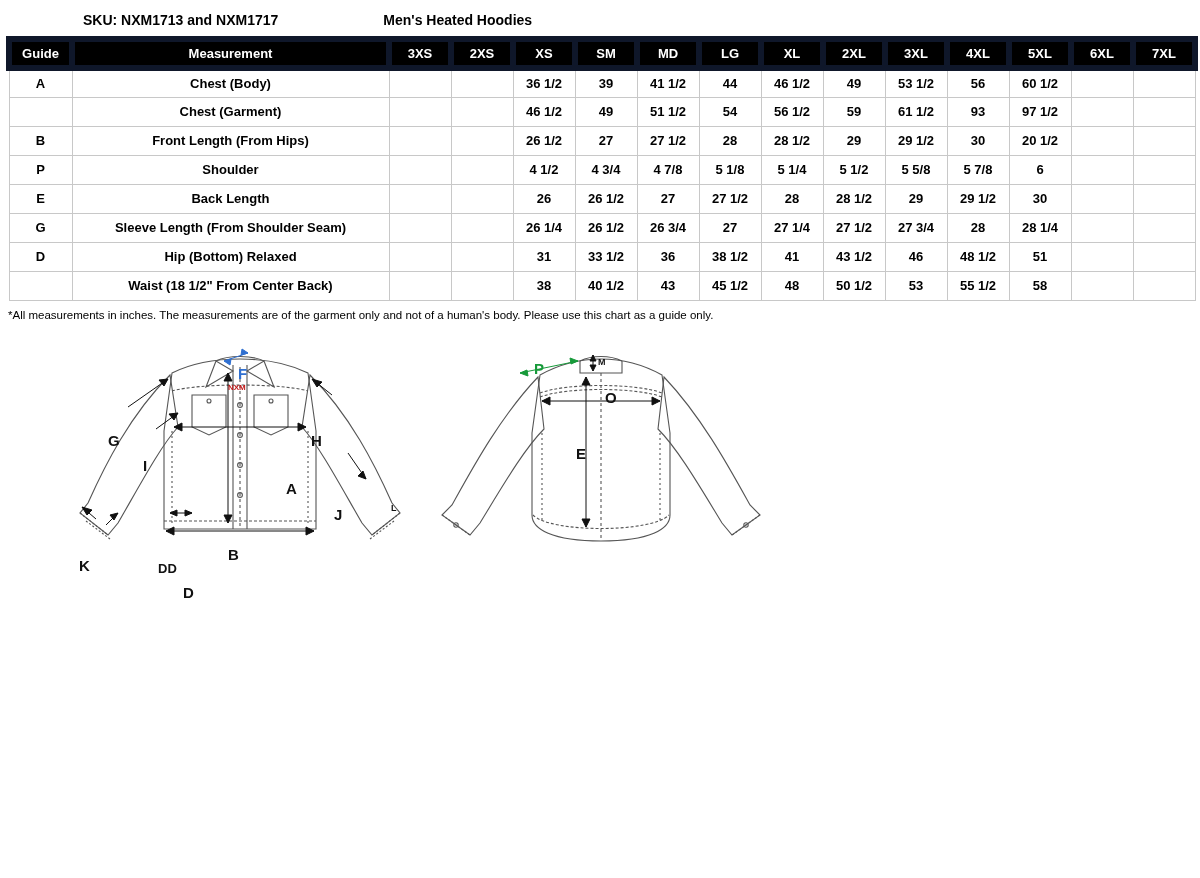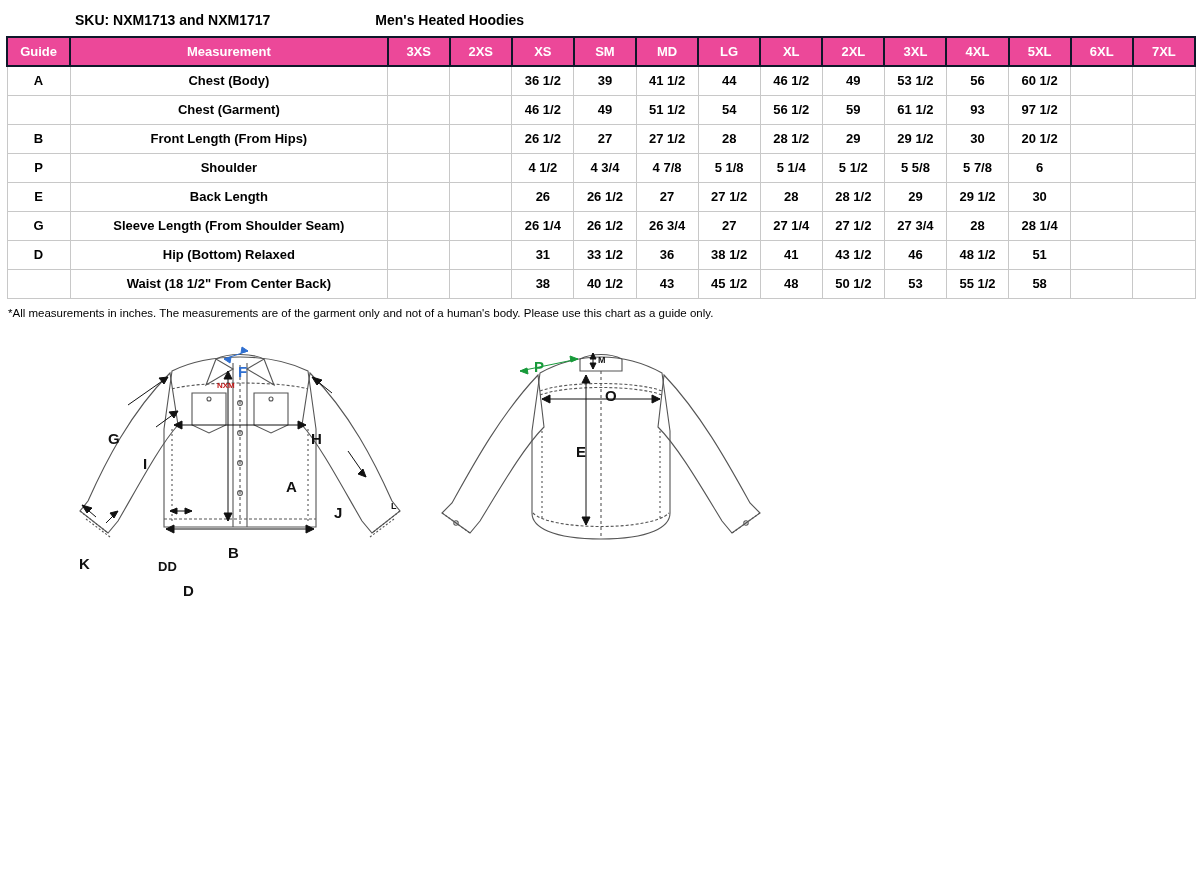--- a/index.html
+++ b/index.html
@@ -11,21 +11,21 @@
     width: 1200px;
     height: 878px;
     font-family: "Liberation Sans", sans-serif;
     color: #000000;
     position: relative;
     overflow: hidden;
   }
   .header-row {
     display: flex;
     align-items: flex-start;
-    padding: 12px 0 8px 0;
+    padding: 12px 0 8px 8px;
   }
   .sku {
     font-size: 14px;
     font-weight: bold;
     margin-left: 75px;
   }
   .product {
     font-size: 14px;
     font-weight: bold;
     margin-left: 105px;
@@ -38,24 +38,24 @@
   }
   table.size-chart th, table.size-chart td {
     border: 1px solid #c8c8c8;
     text-align: center;
     font-size: 13px;
     height: 29px;
     padding: 0 2px;
     box-sizing: border-box;
   }
   table.size-chart thead th {
-    background: #ec4899;
+    background: #000000;
     color: #ffffff;
     font-weight: bold;
-    border: 2px solid #0f172a;
+    border: 6px solid #0f172a;
     font-size: 13px;
   }
   table.size-chart tbody td {
     font-weight: bold;
   }
   table.size-chart tbody td.guide {
     font-weight: bold;
   }
   table.size-chart tbody td.meas {
     font-weight: bold;
@@ -363,21 +363,21 @@
   <span class="dlabel" style="left:108px; top:97px;">G</span>
   <span class="dlabel" style="left:143px; top:122px;">I</span>
   <span class="dlabel" style="left:286px; top:145px;">A</span>
   <span class="dlabel" style="left:228px; top:211px;">B</span>
   <span class="dlabel" style="left:79px; top:222px;">K</span>
   <span class="dlabel" style="left:158px; top:226px; font-size:13px;">DD</span>
   <span class="dlabel" style="left:183px; top:249px;">D</span>
   <span class="dlabel" style="left:311px; top:97px;">H</span>
   <span class="dlabel" style="left:334px; top:171px;">J</span>
   <span class="dlabel blue" style="left:238px; top:30px;">F</span>
-  <span class="dlabel red tiny" style="left:217px; top:48px;text-align:center;">NXM</span>
+  <span class="dlabel red tiny" style="left:228px; top:48px;text-align:center;">NXM</span>
   <span class="dlabel small" style="left:391px; top:168px;">L</span>
 
   <svg class="garment" style="left:420px;" width="400" height="260" viewBox="0 0 400 260">
     <g fill="none" stroke="#555" stroke-width="1.1">
 
       <path d="M118 42 C 80 82, 52 134, 32 170 L 22 180 L 50 200 L 60 188 C 82 152, 104 114, 124 94 Z"></path>
       <path d="M22 180 L 50 200" stroke-dasharray="2,2"></path>
       <circle cx="36" cy="190" r="2.2"></circle>
 
       <path d="M244 42 C 282 82, 310 134, 330 170 L 340 180 L 312 200 L 302 188 C 280 152, 258 114, 238 94 Z"></path>

